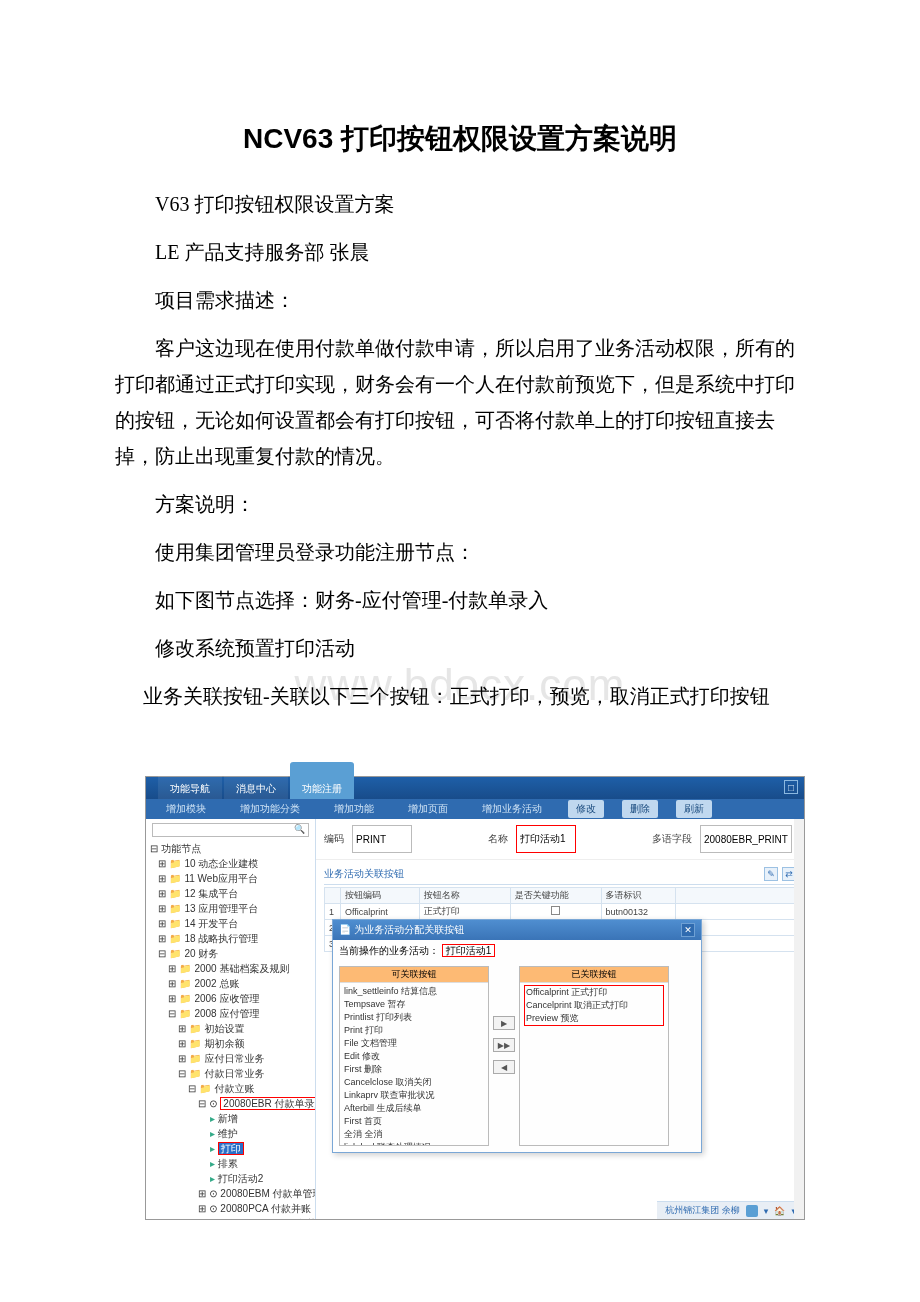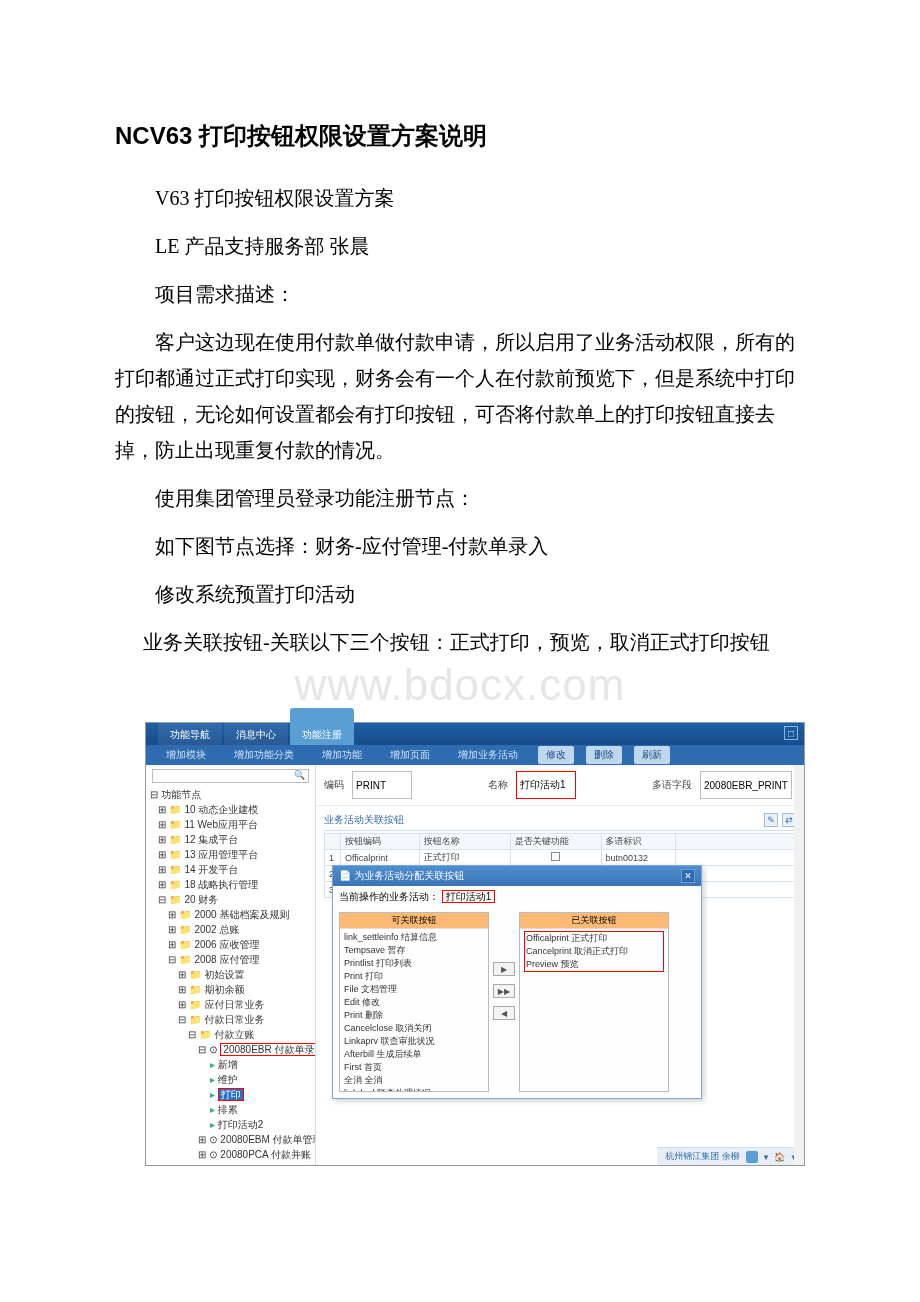--- a/index.html
+++ b/index.html
@@ -1,28 +1,28 @@
 <!DOCTYPE html>
 <html><head>
 <meta charset="utf-8">
 <style>
   * { margin: 0; padding: 0; box-sizing: border-box; }
   body { width: 920px; height: 1302px; background: #fff; font-family: "SimSun", serif; position: relative; }
   .page { padding: 120px 115px 40px 115px; }
-  h1 { font-family: "SimHei", sans-serif; font-size: 24px; font-weight: bold; text-align: left; margin-bottom: 28px; }
+  h1 { font-family: "SimHei", sans-serif; font-size: 28px; font-weight: bold; text-align: center; margin-bottom: 28px; }
   .para { font-size: 20px; line-height: 1.8; margin-bottom: 12px; text-indent: 2em; }
   .para.noindent { text-indent: 0; margin-left: 28px; }
   .watermark { position: absolute; top: 660px; left: 0; width: 100%; text-align: center; font-size: 44px; color: #e6e6e6; font-family: Arial, sans-serif; letter-spacing: 1px; z-index: 0; pointer-events: none; }
   .content { position: relative; z-index: 1; }
   .screenshot { margin: 10px 115px 0 145px; border: 1px solid #999; font-family: "Microsoft YaHei", sans-serif; font-size: 10px; }
   .ss-top-tabs { background: linear-gradient(#1e5fa8,#184c8a); height: 22px; display: flex; align-items: flex-end; padding-left: 12px; gap: 2px; color: #fff; position: relative; }
   .tt-tab { padding: 20px 12px 3px; background: rgba(255,255,255,0.08); border-radius: 3px 3px 0 0; }
   .tt-tab.active { background: #5a9fd4; color: #fff; }
   .tt-max { position: absolute; right: 6px; top: 3px; width: 14px; height: 14px; border: 1px solid #8bb8e0; display: flex; align-items: center; justify-content: center; font-size: 10px; color: #cfe3f5; }
-  .ss-toolbar { background: #2f6bb0; height: 20px; display: flex; align-items: center; padding-left: 12px; gap: 12px; }
+  .ss-toolbar { background: #2f6bb0; height: 20px; display: flex; align-items: center; padding-left: 12px; gap: 18px; }
   .tb-btn { padding: 2px 8px; color: #cfe3f5; font-size: 10px; }
   .tb-btn.hl { background: #c0d8ef; color: #1a4b7e; border-radius: 2px; }
   .ss-body { display: flex; height: 400px; background: #fff; }
   .ss-tree { width: 170px; border-right: 1px solid #cde; padding: 4px 2px; overflow: hidden; background: #fff; font-size: 10px; line-height: 15px; color: #333; position: relative; }
   .ss-tree .search { border: 1px solid #bbb; height: 14px; margin: 0 4px 4px 4px; position: relative; }
   .ss-tree .search::after { content: "🔍"; position: absolute; right: 2px; top: -2px; font-size: 9px; color: #888; }
   .tree-item { white-space: nowrap; padding-left: 2px; }
   .tree-item .f { color: #d6a84a; }
   .tree-item.sel .lbl { background: #2a70c8; color: #fff; padding: 0 2px; border: 1px solid red; }
   .tree-item.sel2 .lbl { border: 1px solid red; padding: 0 2px; }
@@ -59,20 +59,21 @@
 <body>
 
 <div class="watermark">www.bdocx.com</div>
 
 <div class="page content">
   <h1>NCV63 打印按钮权限设置方案说明</h1>
   <p class="para">V63 打印按钮权限设置方案</p>
   <p class="para">LE 产品支持服务部 张晨</p>
   <p class="para">项目需求描述：</p>
   <p class="para">客户这边现在使用付款单做付款申请，所以启用了业务活动权限，所有的打印都通过正式打印实现，财务会有一个人在付款前预览下，但是系统中打印的按钮，无论如何设置都会有打印按钮，可否将付款单上的打印按钮直接去掉，防止出现重复付款的情况。</p>
+  <p class="para">方案说明：</p>
   <p class="para">使用集团管理员登录功能注册节点：</p>
   <p class="para">如下图节点选择：财务-应付管理-付款单录入</p>
   <p class="para">修改系统预置打印活动</p>
   <p class="para noindent">业务关联按钮-关联以下三个按钮：正式打印，预览，取消正式打印按钮</p>
 </div>
 
 <div class="screenshot">
   <div class="ss-top-tabs">
     <div class="tt-tab">功能导航</div>
     <div class="tt-tab">消息中心</div>
@@ -191,21 +192,21 @@
         <div class="dlg-lists">
           <div class="listbox">
             <div class="listbox-h">可关联按钮</div>
             <div class="listbox-items" id="left-items">
                 <div>link_settleinfo 结算信息</div>
                 <div>Tempsave 暂存</div>
                 <div>Printlist 打印列表</div>
                 <div>Print 打印</div>
                 <div>File 文档管理</div>
                 <div>Edit 修改</div>
-                <div>Print 删除</div>
+                <div>First 删除</div>
                 <div>Cancelclose 取消关闭</div>
                 <div>Linkaprv 联查审批状况</div>
                 <div>Afterbill 生成后续单</div>
                 <div>First 首页</div>
                 <div>全消 全消</div>
                 <div>linkdeal 联查处理情况</div>
               </div>
           </div>
           <div class="shuttle-btns">
             <div class="sbtn">▶</div>

